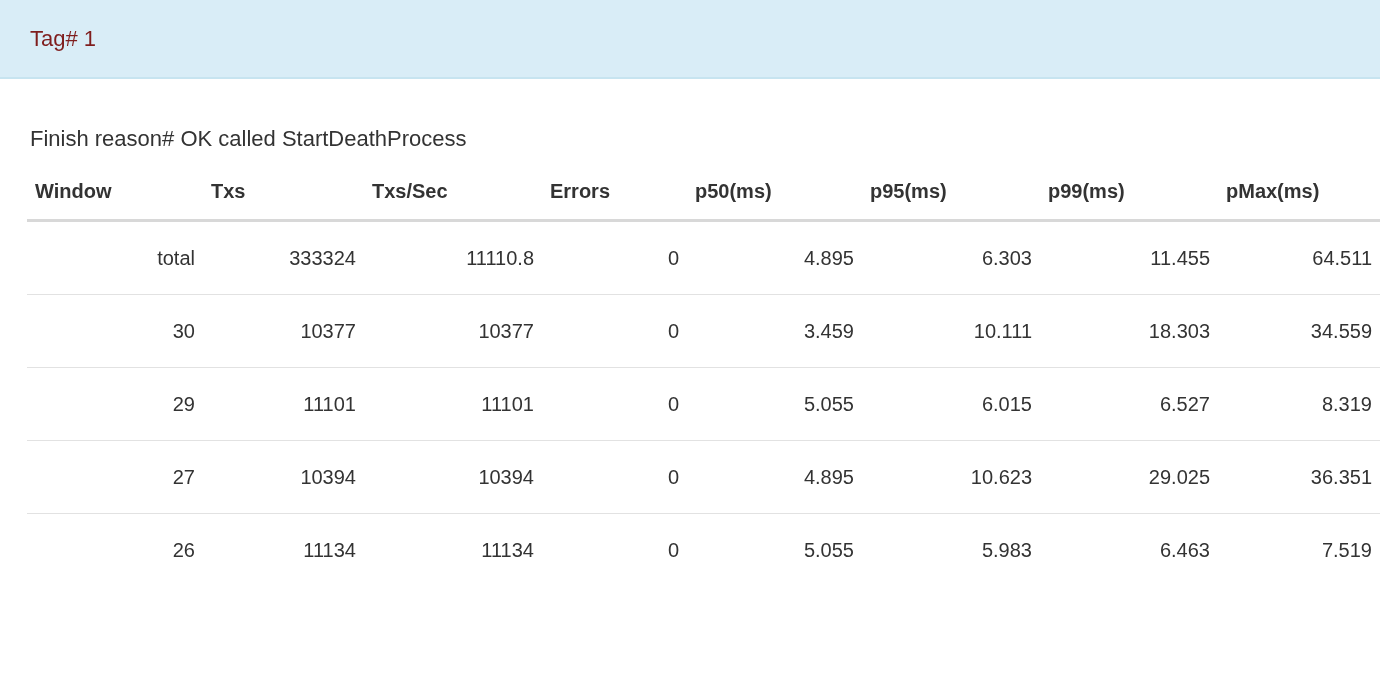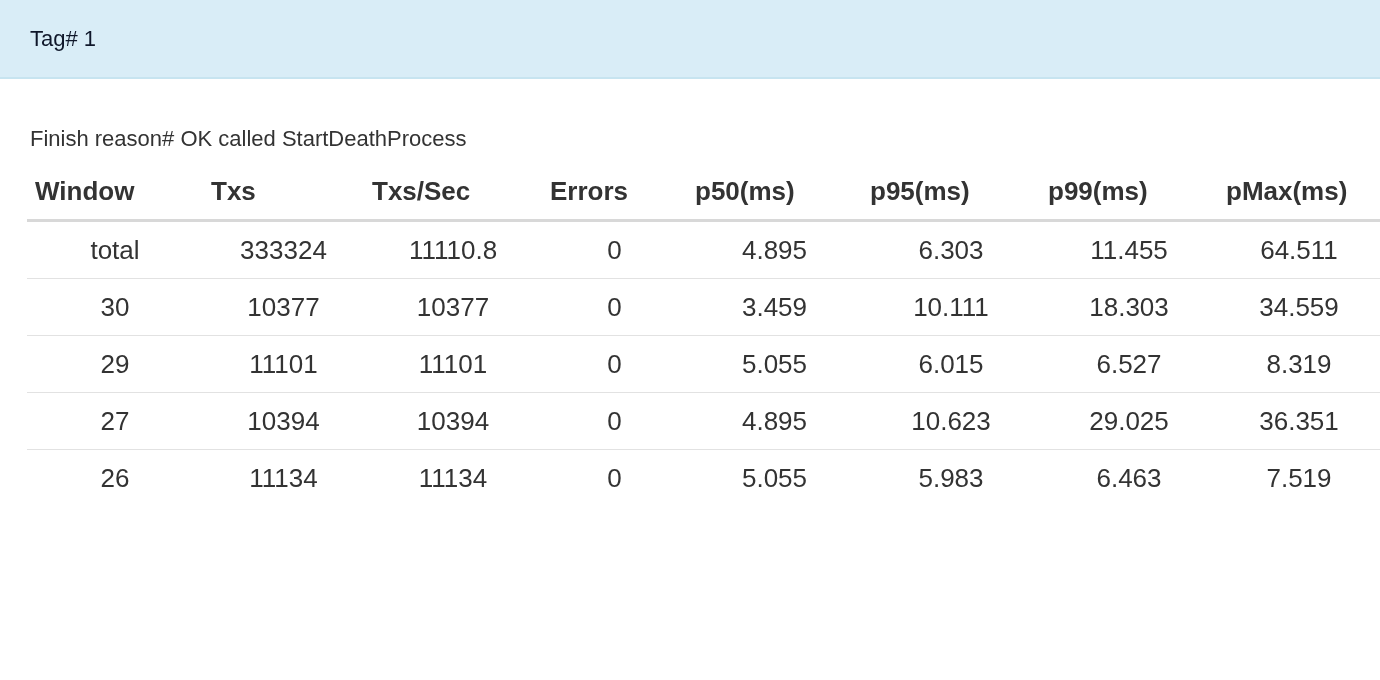--- a/index.html
+++ b/index.html
@@ -11,53 +11,53 @@
   }
   body {
     width: 1380px;
     height: 680px;
     overflow: hidden;
   }
   .panel-heading {
     box-sizing: border-box;
     width: 1380px;
     background: #d9edf7;
-    color: #0f172a;
+    color: #7f1d1d;
     font-size: 22px;
     line-height: 27px;
     padding: 25px 30px;
     border-bottom: 2px solid #c7e4f0;
   }
   .summary {
     margin: 41px 0 5px 30px;
     font-size: 22px;
     line-height: 38px;
   }
   .summary div {
     white-space: nowrap;
   }
   table.stats {
     border-collapse: collapse;
     table-layout: fixed;
     margin-left: 27px;
     width: 1353px;
-    font-size: 26px;
+    font-size: 20px;
   }
   table.stats th {
     text-align: left;
     font-weight: bold;
     padding: 12px 8px;
     line-height: 32px;
     border-bottom: 3px solid #d8d8d8;
     white-space: nowrap;
     overflow: hidden;
   }
   table.stats td {
-    text-align: center;
-    padding: 12px 8px;
+    text-align: right;
+    padding: 20px 8px;
     line-height: 32px;
     border-top: 1.5px solid #e2e2e2;
     white-space: nowrap;
     overflow: hidden;
   }
   col.c1 { width: 176px; }
   col.c2 { width: 161px; }
   col.c3 { width: 178px; }
   col.c4 { width: 145px; }
   col.c5 { width: 175px; }

